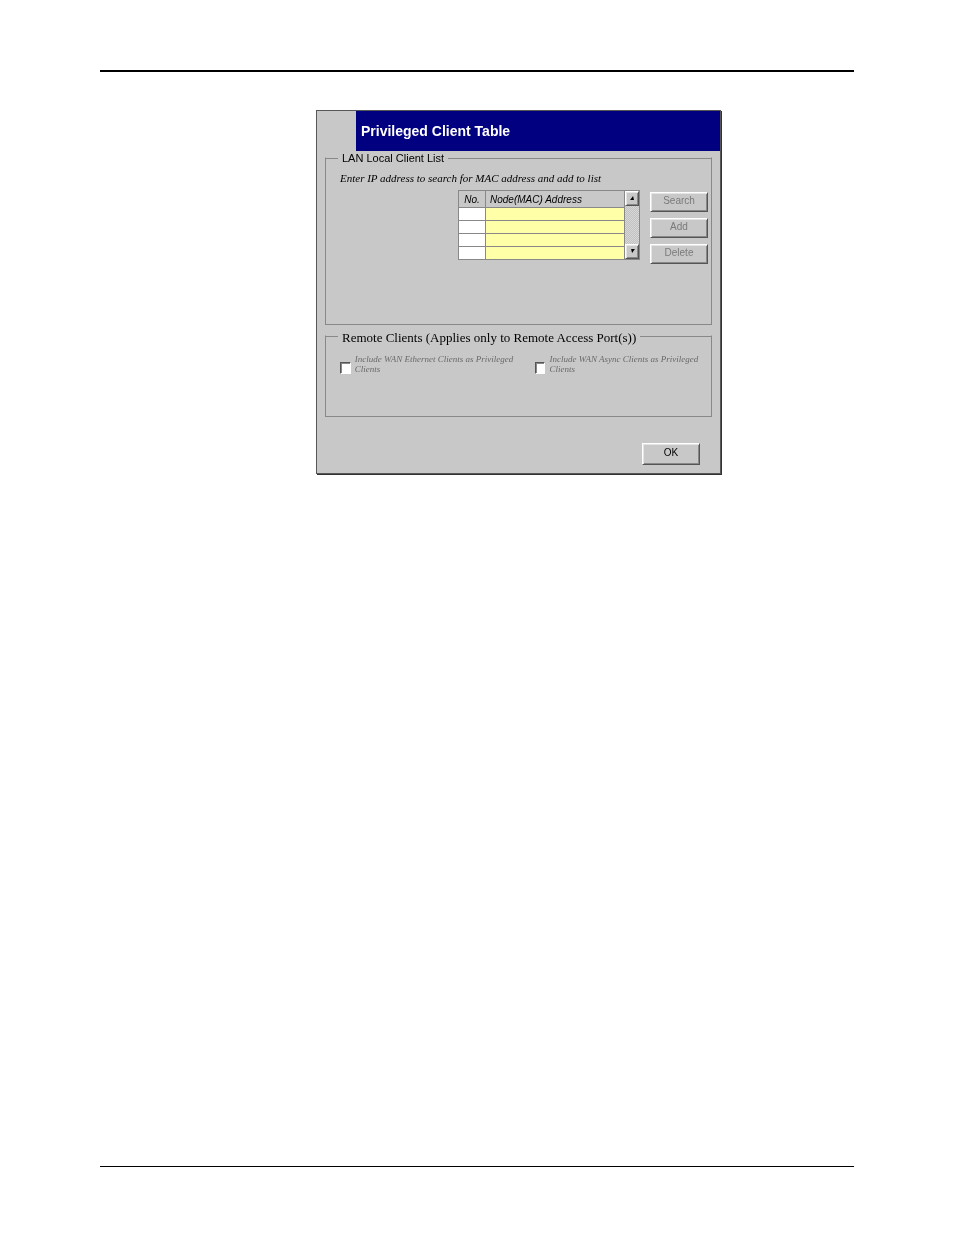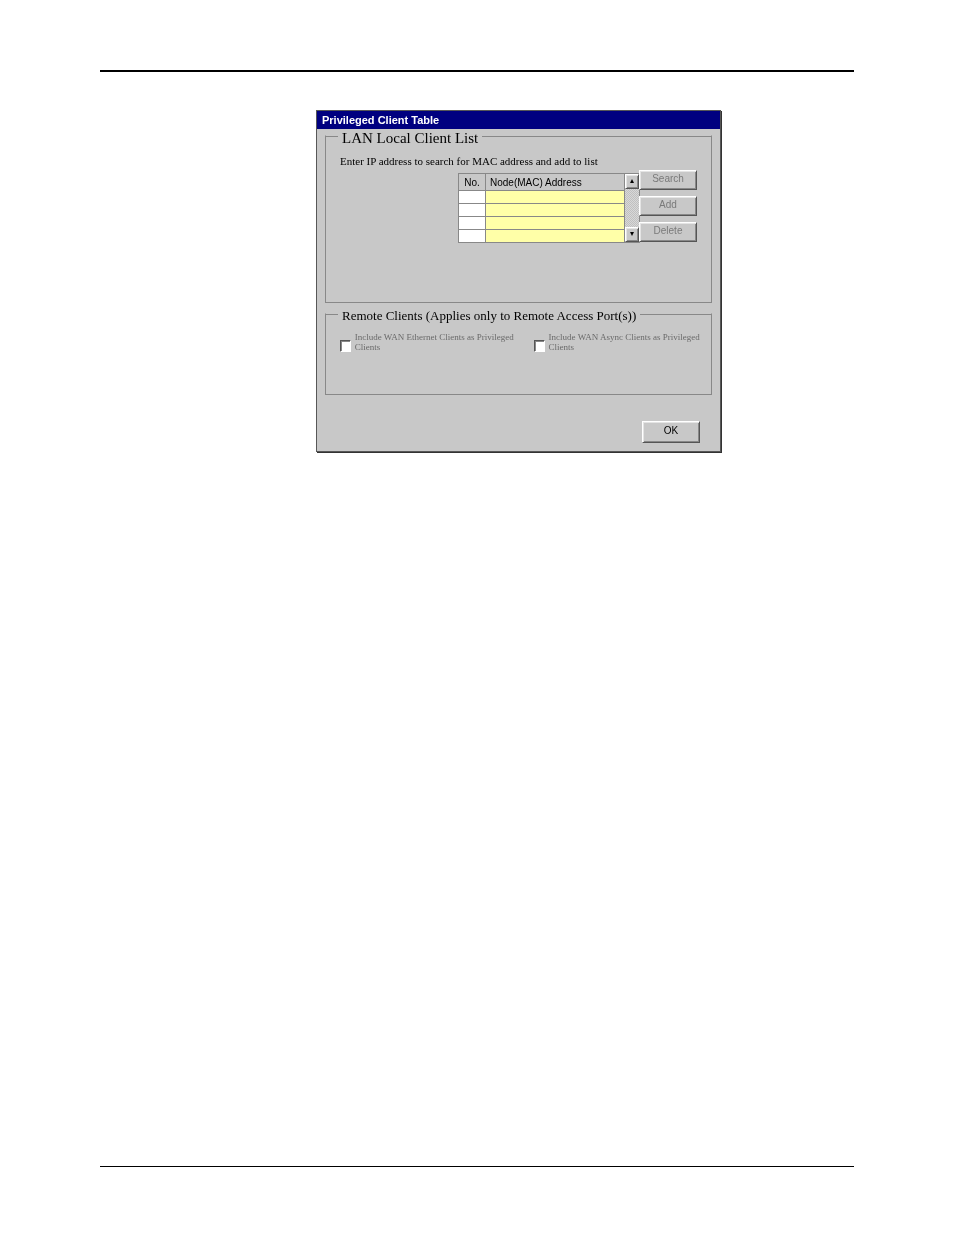--- a/index.html
+++ b/index.html
@@ -33,25 +33,26 @@
     left: 316px;
     width: 403px;
     background: #c8c8c8;
     border: 1px solid #575757;
     box-shadow: 1px 1px 0 #333;
   }
   .title-bar {
     background: #000080;
     color: #fff;
     font-family: Arial, sans-serif;
-    font-size: 11px;
+    font-size: 14px;
     font-weight: bold;
-    padding: 2px 5px;
+    padding: 13px 5px;
     height: 14px;
     line-height: 14px;
+    margin-left: 39px;
   }
   .dialog-body {
     background: #c8c8c8;
     padding: 6px 8px 8px 8px;
     font-family: "MS Sans Serif", Arial, sans-serif;
     font-size: 11px;
     color: #000;
     position: relative;
     min-height: 260px;
   }
@@ -67,26 +68,27 @@
     position: absolute;
     top: 0; left: 0; right: 0;
     border-top: 1px solid #888;
   }
   .group-legend {
     position: relative;
     top: -14px;
     left: 4px;
     background: #c8c8c8;
     padding: 0 4px;
-    font-family: Liberation Serif, serif;
-    font-size: 15px;
+    font-family: Liberation Sans, sans-serif;
+    font-size: 11px;
     display: inline-block;
   }
   .group-inner {
     margin-top: -6px;
+    font-style: italic;
   }
   .instruction {
     font-family: "Times New Roman", serif;
     font-size: 11px;
     margin: 0 0 6px 6px;
   }
   .row {
     display: flex;
     align-items: center;
     margin: 2px 0;
@@ -106,21 +108,21 @@
     border-left-color: #555;
     border-right-color: #fff;
     border-bottom-color: #fff;
     background: #fff;
     margin-right: 4px;
     display: inline-block;
   }
   .hexbox { width: 20px; }
   .right-col {
     position: absolute;
-    right: 14px;
+    right: 3px;
     top: 34px;
     display: flex;
     flex-direction: column;
     gap: 6px;
   }
   .winbtn {
     width: 56px;
     height: 18px;
     background: #c8c8c8;
     border: 1px solid #fff;

